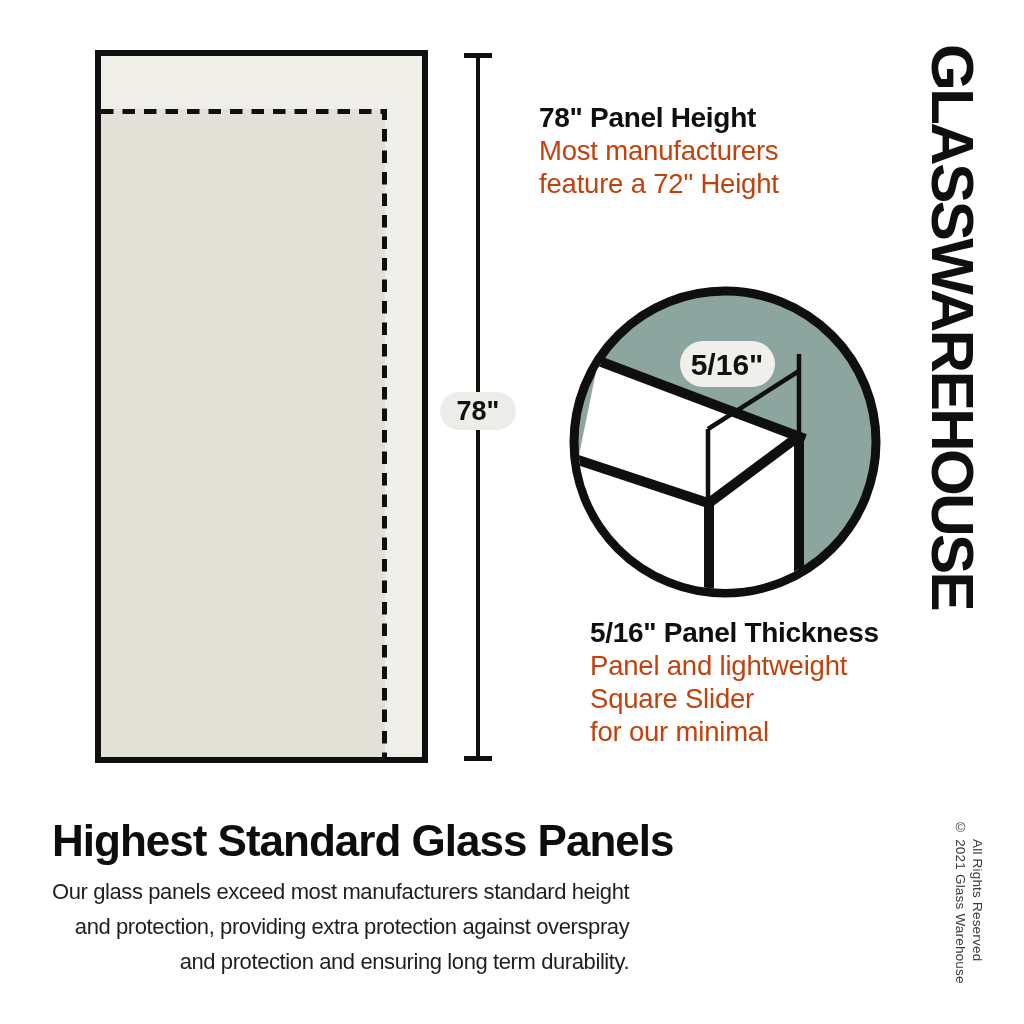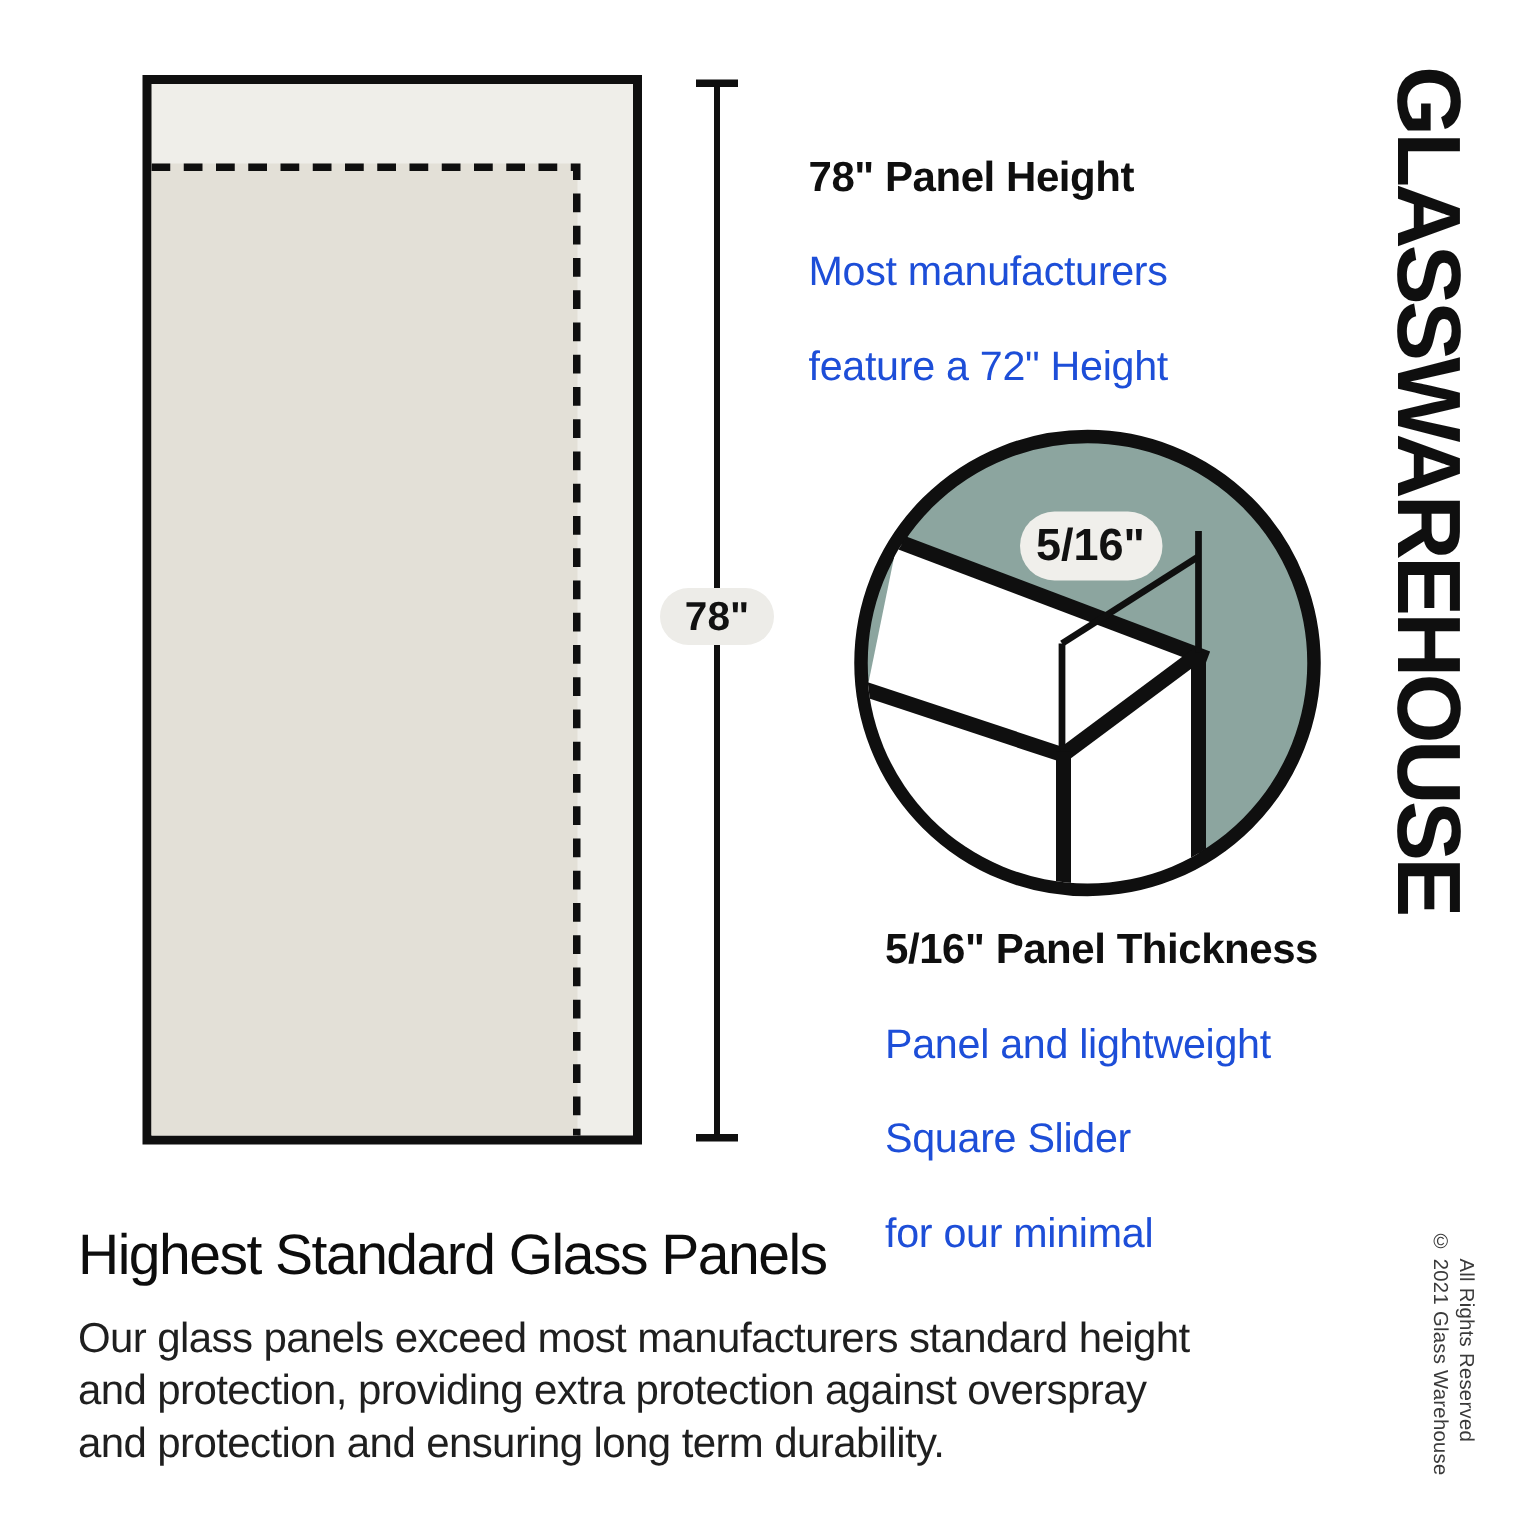--- a/index.html
+++ b/index.html
@@ -5,40 +5,40 @@
   html,body{margin:0;padding:0;background:#ffffff;}
   .canvas{
     position:relative;width:1024px;height:1024px;background:#ffffff;overflow:hidden;
     font-family:"Liberation Sans",sans-serif;color:#111111;
   }
   svg{display:block;}
   .abs{position:absolute;}
 
   
   .callout-title{font-weight:bold;font-size:28px;line-height:33px;letter-spacing:-0.3px;color:#0f0f0f;}
-  .callout-line{font-weight:normal;font-size:27.5px;line-height:33px;letter-spacing:-0.2px;color:#1d4ed8;margin-top:30px;}
+  .callout-line{font-weight:normal;font-size:27.5px;line-height:33px;letter-spacing:-0.2px;color:#c2410c;}
   .callout-height{left:539px;top:101px;}
   .callout-thickness{left:590px;top:616px;}
 
   
   .logo-vertical{
     left:918px;top:44px;height:575px;
     writing-mode:vertical-rl;
     font-size:60px;font-weight:bold;letter-spacing:-2.5px;color:#0f0f0f;
     white-space:nowrap;
   }
 
   
   .footer-heading{
     left:52px;top:816px;
-    font-size:38px;font-weight:normal;letter-spacing:-1px;color:#0d0d0d;
+    font-size:44px;font-weight:bold;letter-spacing:-1px;color:#0d0d0d;
   }
   .footer-body{
     left:52px;top:874px;
-    font-size:28px;line-height:35px;letter-spacing:-0.4px;color:#1f1f1f;font-weight:normal;
+    font-size:22px;line-height:35px;letter-spacing:-0.4px;color:#1f1f1f;font-weight:normal;text-align:right;
   }
 
   
   .copyright-vertical{
     left:952px;top:820px;height:160px;
     writing-mode:vertical-lr;text-align:center;
     font-size:13.5px;line-height:17px;color:#3a3a3a;letter-spacing:0.2px;
     white-space:nowrap;
   }
 

